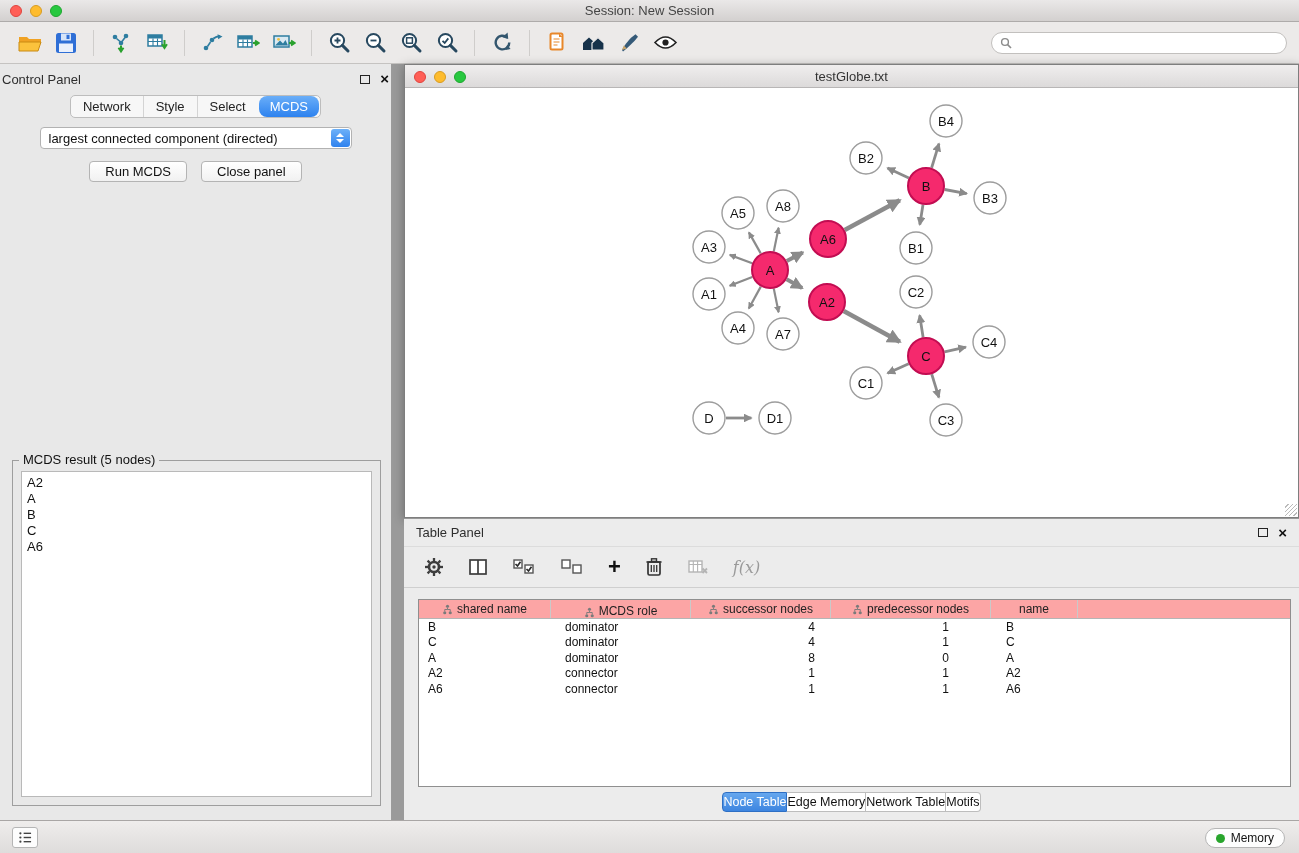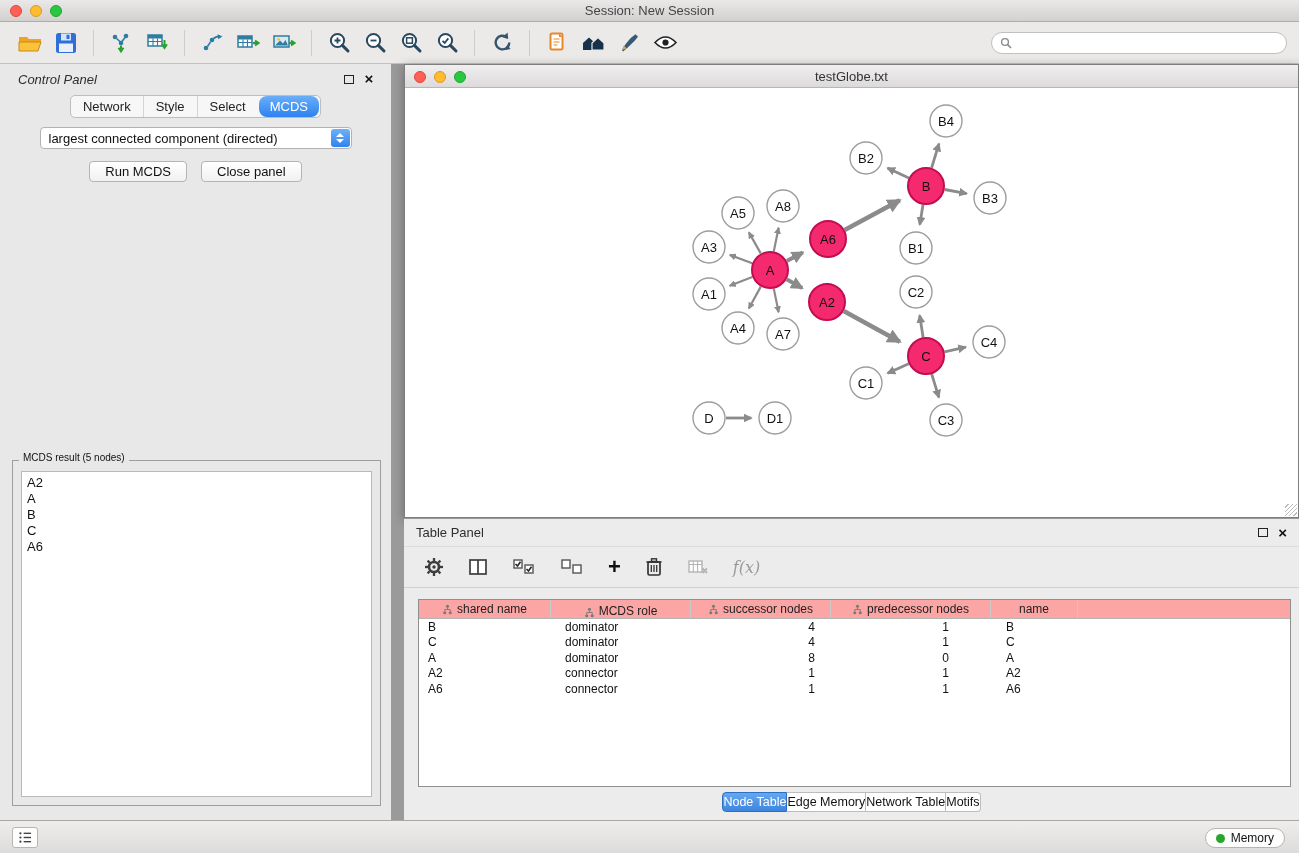--- a/index.html
+++ b/index.html
@@ -23,21 +23,21 @@
   .tbtn { width:36px; height:30px; display:flex; align-items:center; justify-content:center; cursor:default; }
   .tbtn svg { display:block; }
   .tsep { width:1px; height:26px; background:#cfcdcb; margin:0 9px; }
   .searchbox { margin-left:auto; width:296px; height:22px; background:#fff; border:1px solid #c2c0be;
     border-radius:11px; display:flex; align-items:center; padding:0 8px; gap:5px; }
   .searchbox input { border:none; outline:none; flex:1; font-size:12px; font-family:"Liberation Sans",sans-serif; background:transparent; }
 
   
   .control-panel { position:absolute; left:0; top:64px; width:392px; height:756px;
     background:#e8e8e8; border-right:1px solid #9b9b9b; }
-  .panel-header { height:30px; display:flex; align-items:center; padding:0 18px;font-style:italic; }
+  .panel-header { height:30px; display:flex; align-items:center; padding:0 2px; }
   .panel-title { font-size:13px; color:#2e2e2e; }
   .panel-controls { margin-left:auto; display:flex; gap:10px; align-items:center; }
   .float-box { width:10px; height:9px; border:1.5px solid #222; display:inline-block; }
   .close-x { font-size:15px; font-weight:bold; color:#111; line-height:12px; }
 
   .cp-tabs { display:flex; justify-content:center; margin-top:1px;text-align:center; }
   .cp-tabgroup { display:flex; border:1px solid #bdbdbd; border-radius:5px; background:#f7f7f7; }
   .cp-tab { padding:3px 12px; font-size:13px; color:#222; border-left:1px solid #d4d4d4; display:flex; align-items:center; }
   .cp-tab:first-child { border-left:none; }
   .cp-tab.selected { background:linear-gradient(#6aaef8,#2d82ef); color:#fff; border-radius:8px; border-left:none; margin:0 1px; padding:3px 11px; }
@@ -49,21 +49,21 @@
   .dd-stepper { position:absolute; right:1px; top:1px; width:19px; height:18px; border-radius:3px;
     background:linear-gradient(#6db1f9,#2f82ee); display:flex; flex-direction:column; align-items:center; justify-content:center; gap:2px; }
   .dd-up { width:0; height:0; border-left:4px solid transparent; border-right:4px solid transparent; border-bottom:4px solid #fff; }
   .dd-down { width:0; height:0; border-left:4px solid transparent; border-right:4px solid transparent; border-top:4px solid #fff; }
 
   .btn-row { display:flex; justify-content:center; gap:14px; margin-top:12px; }
   .btn { height:21px; padding:0 15px; background:linear-gradient(#ffffff,#f1f1f1); border:1px solid #b4b4b4;
     border-radius:4px; font-size:13px; color:#111; display:flex; align-items:center; }
 
   .result-group { position:absolute; left:12px; right:10px; top:396px; bottom:14px; border:1px solid #9e9e9e; }
-  .result-legend { position:absolute; top:-9px; left:6px; background:#e8e8e8; padding:0 4px; font-size:10px; color:#111; }
+  .result-legend { position:absolute; top:-9px; left:6px; background:#e8e8e8; padding:0 4px; font-size:13px; color:#111; }
   .result-list { position:absolute; left:8px; right:8px; top:10px; bottom:8px; background:#fff;
     border:1px solid #b9b9b9; padding:3px 5px; font-size:13px; color:#111; overflow:hidden; }
   .result-item { line-height:16px; }
 
   
   .desktop { position:absolute; left:392px; top:64px; width:907px; height:756px; background:#9a9a9a; }
   .net-window { position:absolute; left:12px; top:0; width:895px; height:454px; background:#fff;
     border:1px solid #7e7e7e; box-shadow:0 2px 10px rgba(0,0,0,.3); }
   .net-titlebar { height:23px; background:linear-gradient(#f0eeee,#dcdada); border-bottom:1px solid #b8b6b6; position:relative; }
   .net-titlebar .traffic { top:6px; left:9px; }

